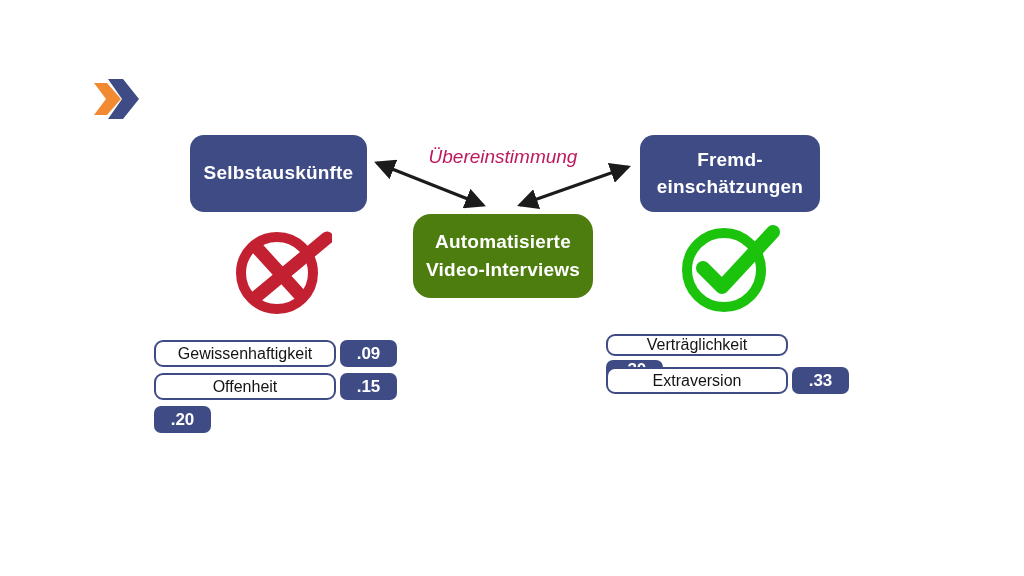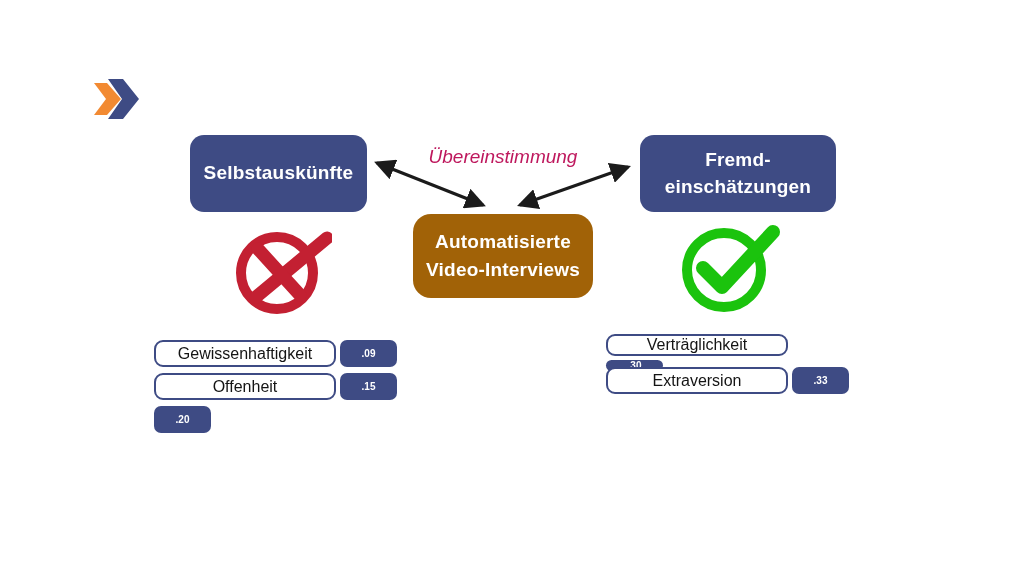--- a/index.html
+++ b/index.html
@@ -22,21 +22,21 @@
     font-weight: bold;
     font-size: 19px;
     line-height: 1.4;
     display: flex; flex-direction: column;
     align-items: center; justify-content: center;
     text-align: center;
     letter-spacing: 0.2px;
   }
   .center-box {
     position: absolute;
-    background: #a16207;
+    background: #4d7c0f;
     border-radius: 18px;
     color: #ffffff;
     font-weight: bold;
     font-size: 19px;
     line-height: 1.45;
     display: flex; flex-direction: column;
     align-items: center; justify-content: center;
     text-align: center;
     letter-spacing: 0.2px;
   }
@@ -64,21 +64,21 @@
     border-radius: 9px;
     display: flex; align-items: center; justify-content: center;
     font-size: 16px;
     color: #141414;
   }
   .row-value {
     width: 57px; height: 27px;
     background: #3E4B84;
     border-radius: 7px;
     display: flex; align-items: center; justify-content: center;
-    font-size: 10px;
+    font-size: 17px;
     font-weight: 600;
     color: #ffffff;
   }
 
   
   .footer-logo {
     position: absolute;
     left: 786px; top: 456px;
     display: flex; align-items: center;
     gap: 1px;
@@ -98,21 +98,21 @@
 
   <svg class="abs" style="left:92px; top:78px;" width="50" height="42" viewBox="0 0 50 42">
     <polygon points="16,1 31,1 47,21 31,41 16,41 30,21" fill="#3E4B84"></polygon>
     <polygon points="2,5 15,5 29,21 15,37 2,37 14,21" fill="#F28A32"></polygon>
   </svg>
 
   <div class="concept-box" style="left:190px; top:135px; width:177px; height:77px;">
     <span>Selbstauskünfte</span>
   </div>
 
-  <div class="concept-box" style="left:640px; top:135px; width:196px; height:77px;">
+  <div class="concept-box" style="left:640px; top:135px; width:180px; height:77px;">
     <span>Fremd-</span>
     <span>einschätzungen</span>
   </div>
 
   <div class="relation-label" style="left:413px; top:146px; width:180px;">Übereinstimmung</div>
 
   <svg class="abs" style="left:360px; top:140px;" width="320" height="80" viewBox="0 0 320 80">
     <defs>
       <marker id="ah" viewBox="0 0 10 10" refX="8.5" refY="5" markerWidth="6.5" markerHeight="6.5" orient="auto-start-reverse">
         <path d="M0,0 L10,5 L0,10 z" fill="#1b1b1b"></path>

